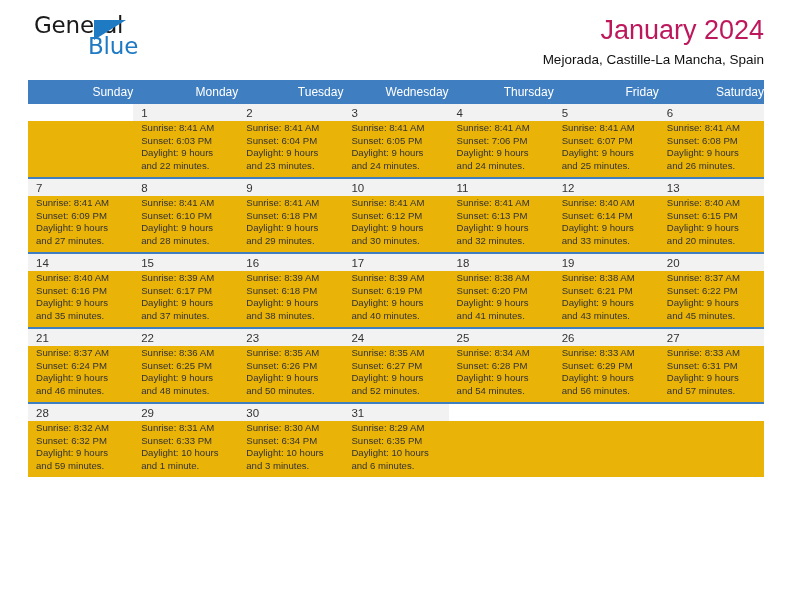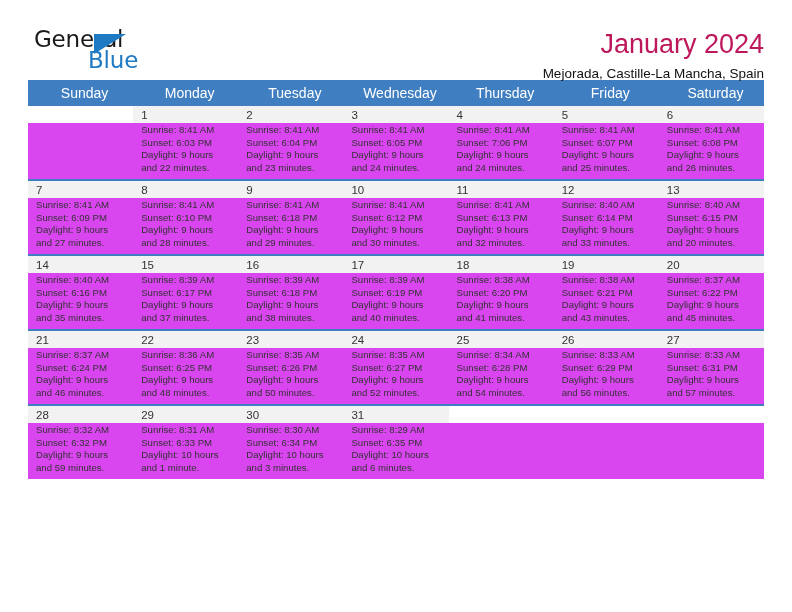--- a/index.html
+++ b/index.html
@@ -20,21 +20,21 @@
     height: 612px;
     box-sizing: border-box;
     padding: 0 28px;
   }
 
   
   .top {
     display: flex;
     justify-content: space-between;
     align-items: flex-start;
-    padding-top: 26px;
+    padding-top: 12px;
     height: 76px;
     box-sizing: border-box;
   }
   .logo {
     position: relative;
     width: 130px;
     height: 52px;
     flex: none;
   }
   .logo-general {
@@ -89,38 +89,38 @@
   
   .calendar {
     margin-top: 4px;
     width: 736px;
     border-collapse: collapse;
     table-layout: fixed;
   }
   .calendar th {
     background: #3f7ec0;
     color: #ffffff;
-    font-size: 14px;
+    font-size: 12px;
     font-weight: normal;
-    text-align: center;
+    text-align: right;
     padding: 5px 0 5px 8px;
     height: 20px;
     box-sizing: border-box;
   }
   .daynum-row td {
     background: #f2f2f2;
     font-size: 11.5px;
     color: #333333;
     padding: 3px 0 2px 8px;
     vertical-align: top;
     height: 17px;
     box-sizing: border-box;
   }
   .info-row td {
-    background: #d946ef;
+    background: #eab308;
     font-size: 9.6px;
     color: #333333;
     line-height: 12.5px;
     padding: 1px 6px 2px 8px;
     vertical-align: top;
     height: 56px;
     box-sizing: border-box;
   }
   .week-sep td {
     padding: 0;

